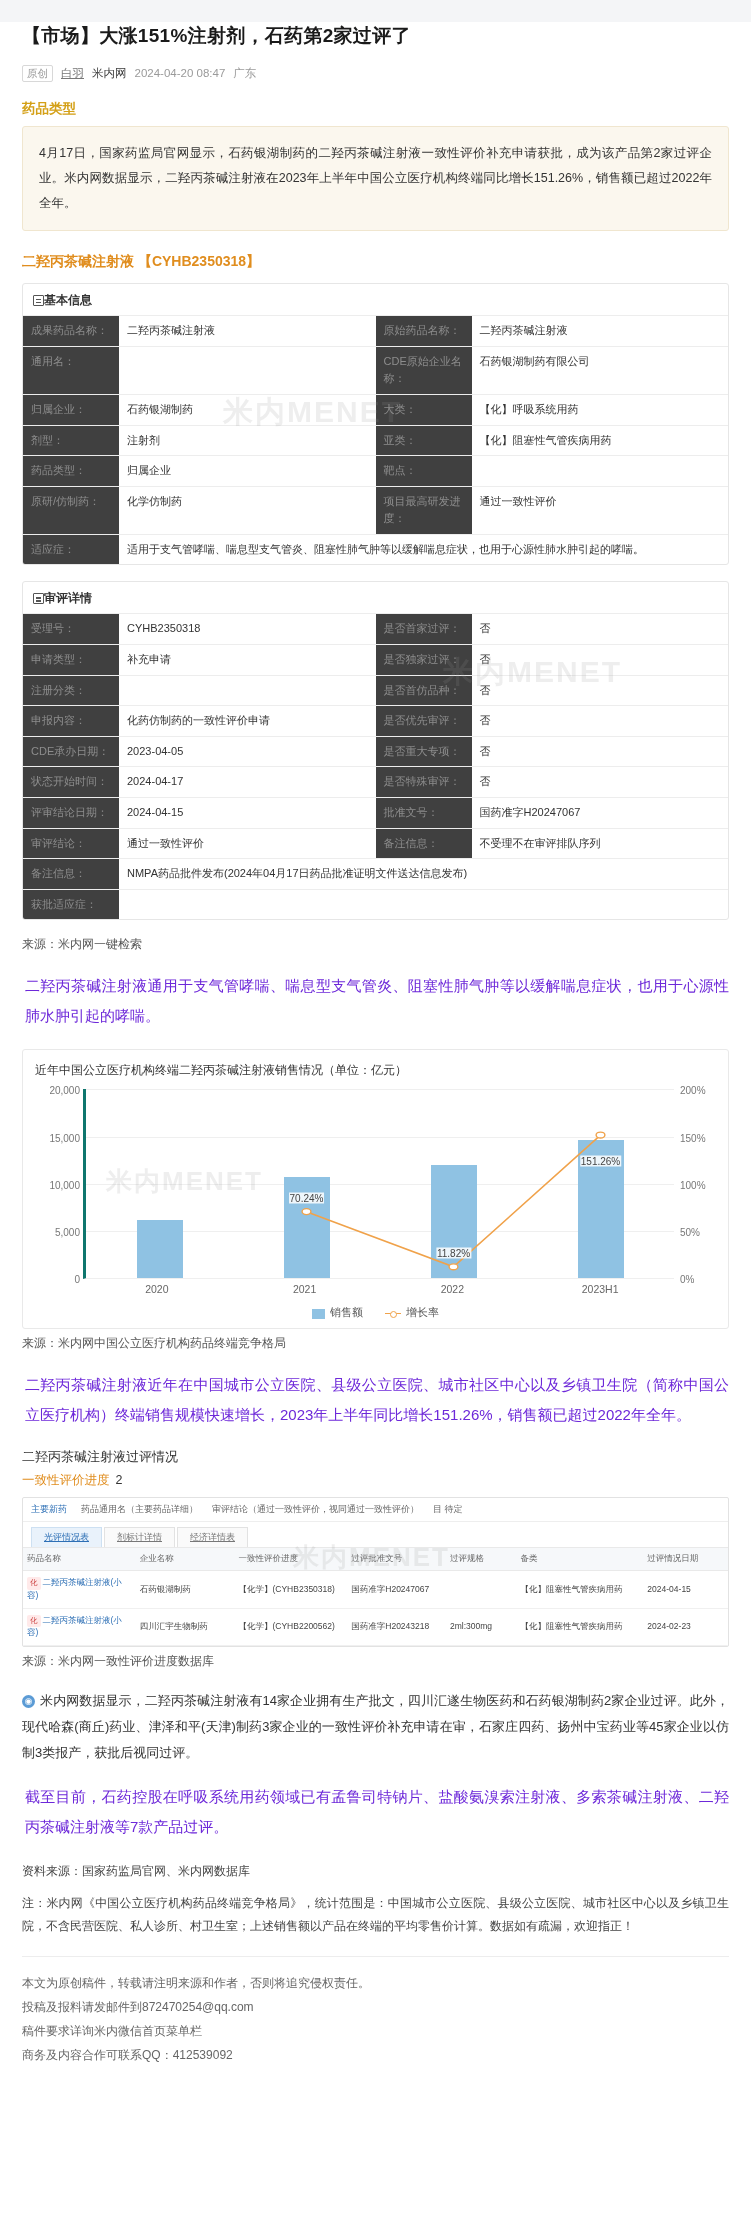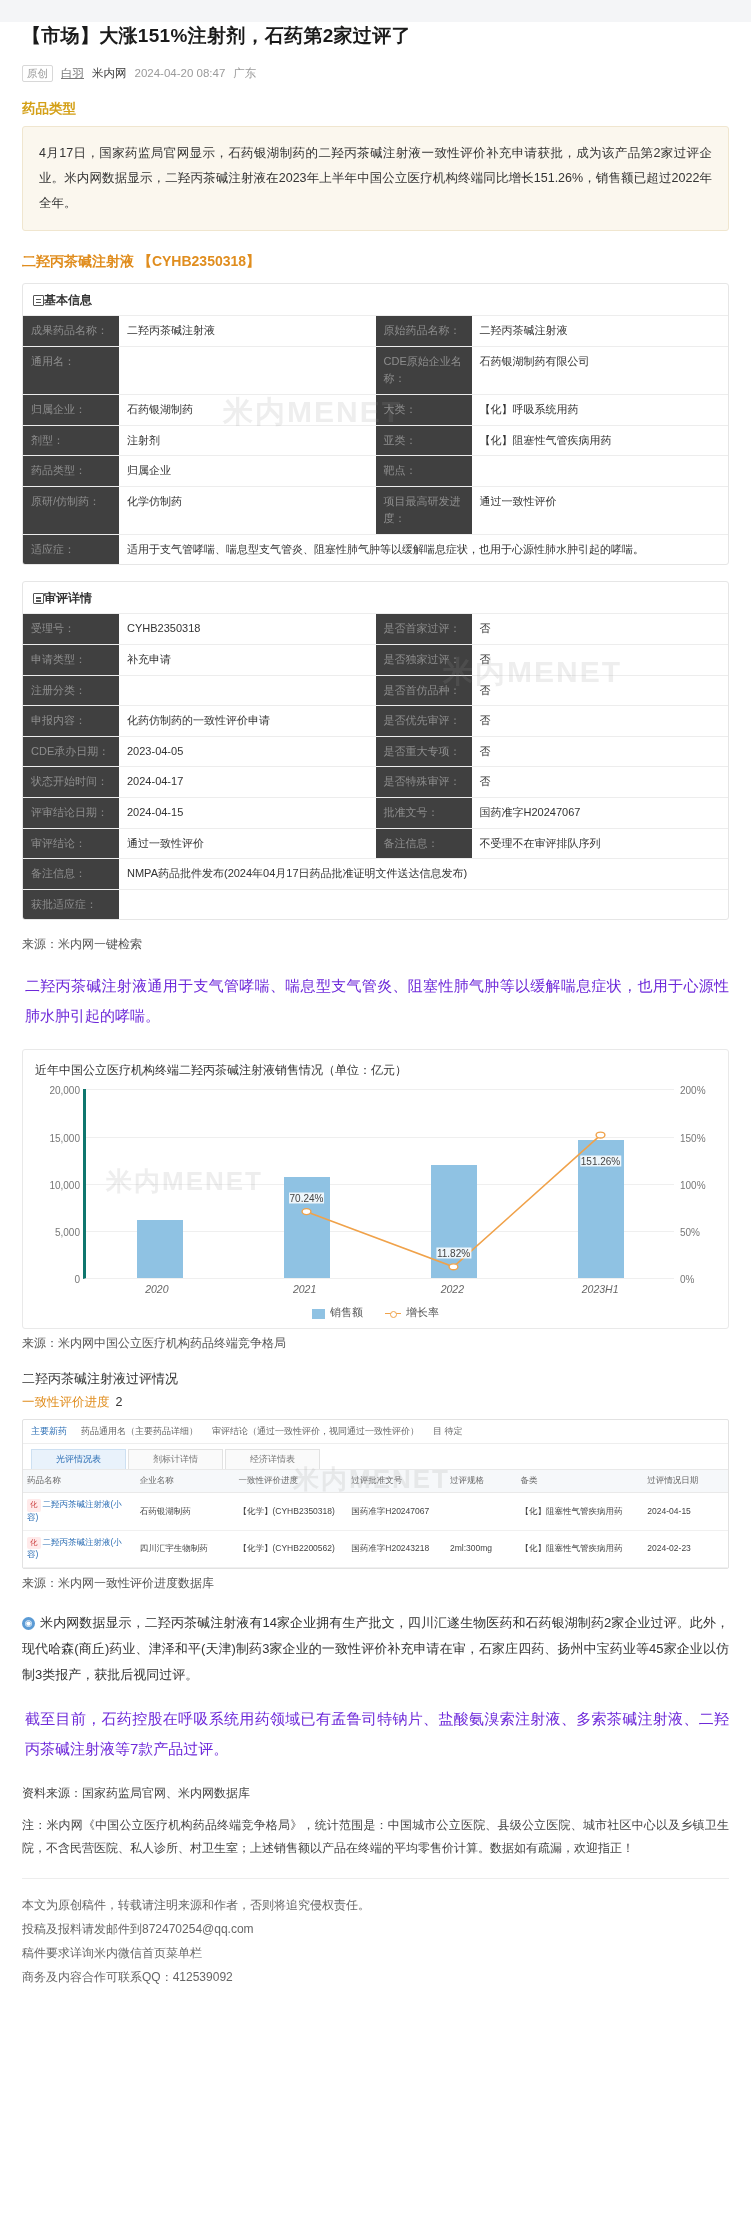--- a/index.html
+++ b/index.html
@@ -207,21 +207,21 @@
     width: 46px;
     background: #8fc2e3;
   }
   .xlabels {
     display: flex;
     justify-content: space-around;
     margin: 4px 42px 0 48px;
     font-size: 10.5px;
     color: #666;
   }
-  .xlabels span { width: 25%; text-align: center; font-style: italic; }
+  .xlabels span { width: 25%; text-align: center; }
   svg.lineoverlay { position:absolute; left:0; top:0; width:100%; height:100%; overflow: visible;}
   .pt-label {
     position: absolute;
     font-size: 10px;
     color: #444;
     background: rgba(255,255,255,.85);
     transform: translate(-50%, -50%);
     white-space: nowrap;
     padding: 0 1px;
   }
@@ -258,25 +258,26 @@
     flex-wrap: wrap;
   }
   .sshot .sst .on { color: #2d6fb5; }
   .sshot .tabs2 {
     display: flex;
     gap: 2px;
     padding: 5px 8px 0 8px;
     font-size: 9px;
   }
   .sshot .tabs2 span {
-    padding: 3px 24px;
+    padding: 3px 12px;
     border: 1px solid #e2e2e2;
     border-bottom: none;
     background: #fafafa;
     color: #777;
+    text-decoration: underline;
   }
   .sshot .tabs2 span.active {
     background: #e9f2fb;
     color: #2d6fb5;
     border-color: #cde0f2;
   }
   table.mini {
     width: 100%;
     border-collapse: collapse;
     font-size: 8.5px;
@@ -565,20 +566,21 @@
         <span>2023H1</span>
       </div>
       <div class="legend">
         <span><i class="sw"></i><span>销售额</span></span>
         <span><i class="swl"></i><span>增长率</span></span>
       </div>
     </div>
 
     <div class="source-line">来源：米内网中国公立医疗机构药品终端竞争格局</div>
 
+    <p class="body">二羟丙茶碱注射液近年在中国城市公立医院、县级公立医院、城市社区中心以及乡镇卫生院（简称中国公立医疗机构）终端销售规模快速增长，2023年上半年同比增长151.26%，销售额已超过2022年全年。</p>
 
     <div class="sub-head">二羟丙茶碱注射液过评情况</div>
     <div class="orange-head">
       <span>一致性评价进度</span><span class="num">2</span>
     </div>
 
     <div class="sshot">
       <div class="sst">
         <span class="on">主要新药</span>
         <span>药品通用名（主要药品详细）</span>

